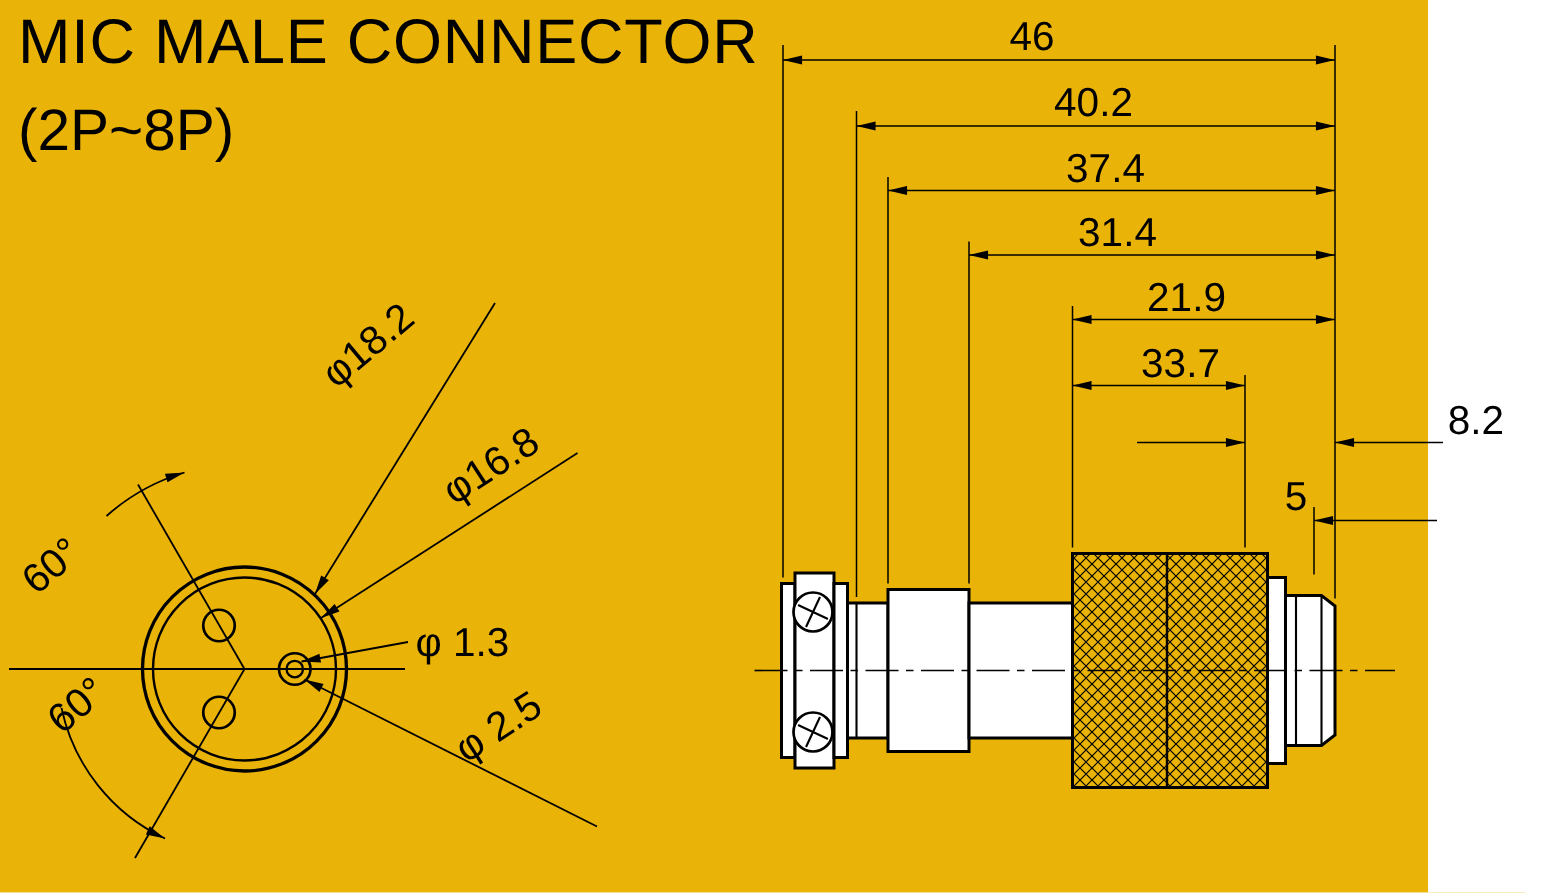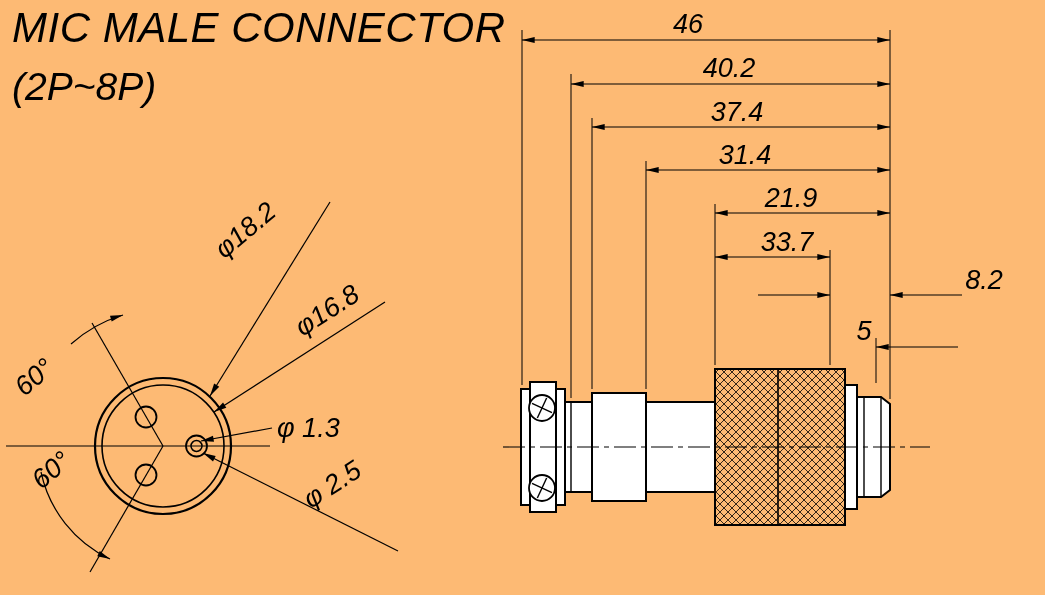--- a/index.html
+++ b/index.html
@@ -6,24 +6,23 @@
     margin: 0;
     padding: 0;
     background: #ffffff;
     width: 1045px;
     height: 595px;
     overflow: hidden;
     font-family: "Liberation Sans", sans-serif;
   }
   #stage {
     position: relative;
-    width: 1045px;
+    width: 952px;
     height: 595px;
-    background: #fdba74;
-    font-style: italic;
+    background: #eab308;
   }
   svg text {
     fill: #000;
     font-family: "Liberation Sans", sans-serif;
   }
   .title-text { font-size: 42px; letter-spacing: 0.5px; }
   .subtitle-text { font-size: 39px; }
   .dim-text { font-size: 27px; }
 </style>
 </head>

